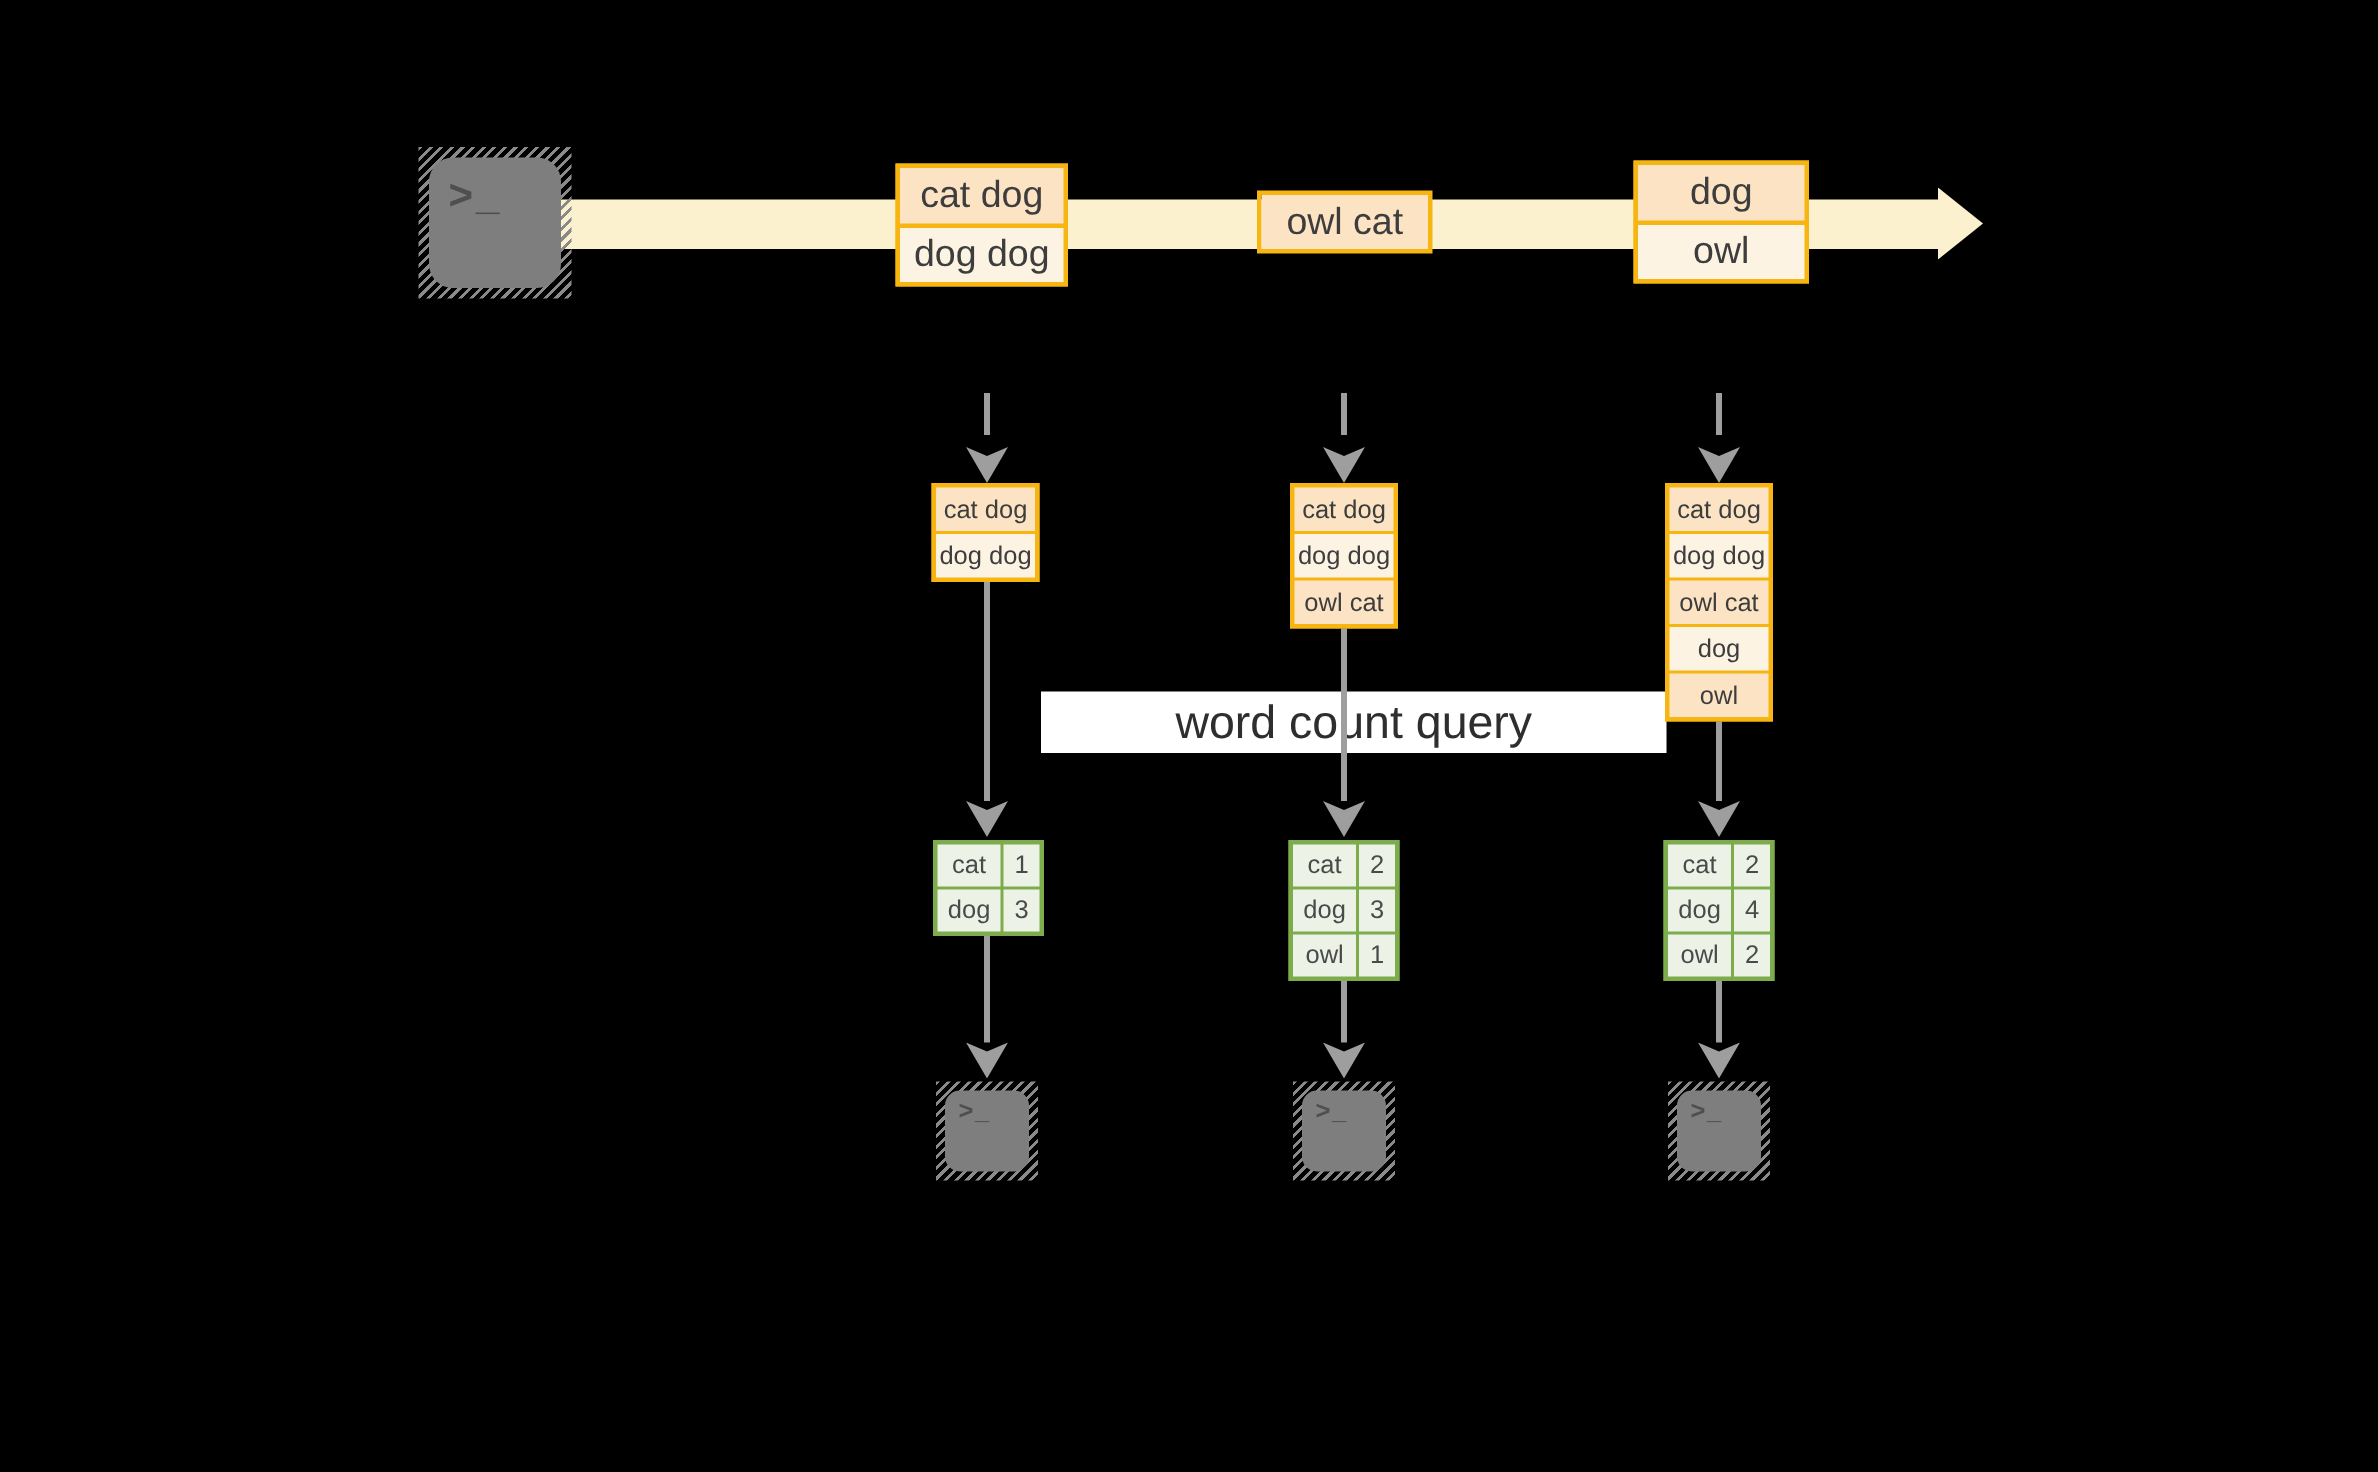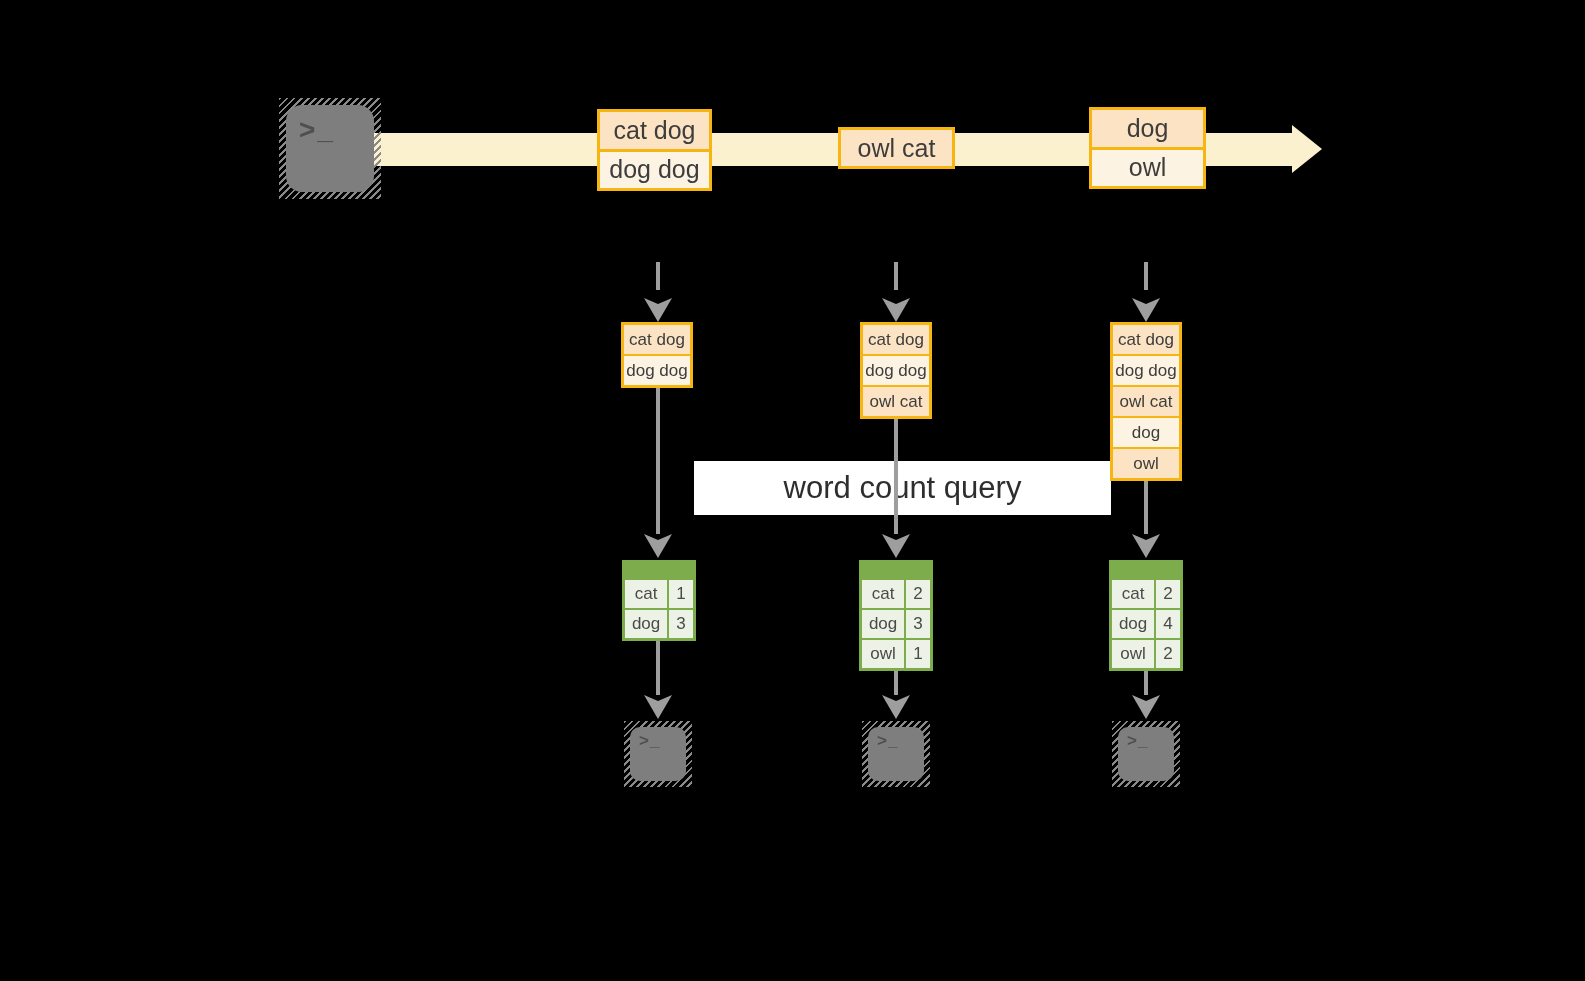--- a/index.html
+++ b/index.html
@@ -44,30 +44,30 @@
     height:29px;display:flex;align-items:center;justify-content:center;
     font-size:17px;background:#fbe3c3;flex:none;
   }
   .stack .row + .row{margin-top:2px;}
   .stack .row:nth-child(even){background:#fdf3e3;}
   
   .vline{position:absolute;width:4px;background:#9e9e9e;z-index:2;}
   .ahead{position:absolute;width:28px;height:24px;z-index:2;}
   
   .qlabel{
-    position:absolute;left:694px;top:461px;width:417px;height:54px;background:#ffffff;
+    position:absolute;left:694px;top:461px;width:417px;height:41px;background:#ffffff;
     display:flex;align-items:center;justify-content:center;z-index:1;
     font-size:31px;color:#2e2e2e;
   }
   
   .gtable{
     position:absolute;border:3px solid #7cac4b;width:74px;z-index:3;
     box-sizing:border-box;background:#7cac4b;display:flex;flex-direction:column;
   }
-  .gtable .trow{display:flex;height:28px;flex:none;margin-top:17px;}
+  .gtable .trow{display:flex;height:28px;flex:none;}
   .gtable .trow + .trow{margin-top:2px;}
   .gtable .cell{
     background:#edf2e6;display:flex;align-items:center;justify-content:center;
     font-size:17px;color:#4a4a4a;
   }
   .gtable .wcell{width:62%;margin-right:2px;}
   .gtable .ccell{width:38%;flex:1;}
 </style>
 </head>
 <body>

